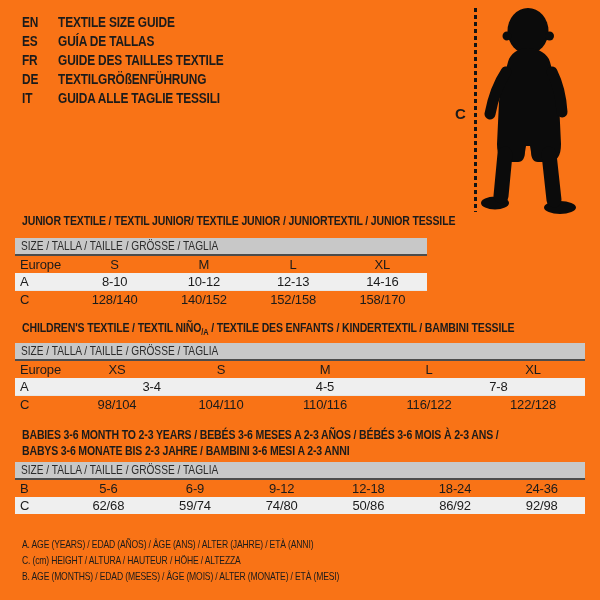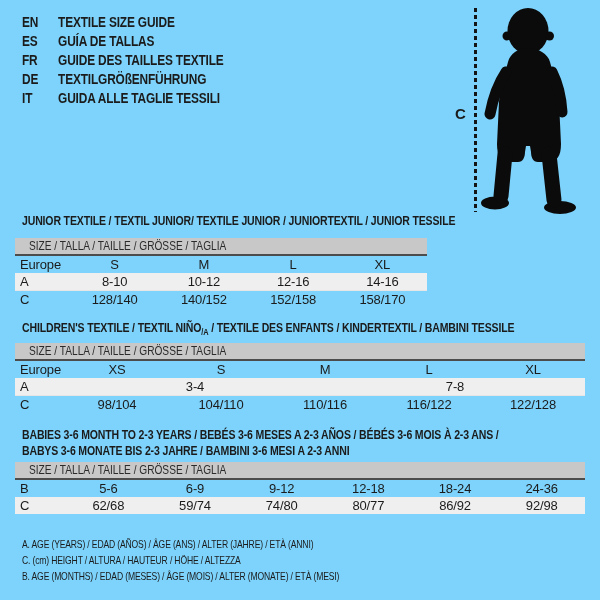--- a/index.html
+++ b/index.html
@@ -1,17 +1,17 @@
 <!DOCTYPE html>
 <html><head>
 <meta charset="utf-8">
 <style>
   html,body { margin:0; padding:0; background:#fff; }
   .page {
-    position:relative; width:600px; height:600px; background:#7dd3fc;
+    position:relative; width:600px; height:600px; background:#f97316;
     font-family:"Liberation Sans", sans-serif; color:#1b1b1b; overflow:hidden;
   }
   .cond { display:inline-block; transform:scaleX(0.78); transform-origin:0 50%; white-space:nowrap; }
 
   
   .langs { position:absolute; top:13px; left:22px; }
   .lang-row { display:flex; font-weight:700; font-size:14.5px; line-height:19px;
               letter-spacing:-0.2px; transform:scaleX(0.82); transform-origin:0 0; }
   .lang-code { width:44px; }
 
@@ -23,21 +23,21 @@
 
   
   .sec-title { position:absolute; left:22px; font-size:13.5px; font-weight:700;
                letter-spacing:-0.2px; line-height:16px; white-space:nowrap; }
   .sub { font-size:9.5px; vertical-align:-3px; }
 
   
   .size-bar { position:absolute; left:15px; height:16px; background:#c8c8c8;
               border-bottom:2px solid #4c4c4c; }
   .size-bar .bar-text { font-size:13px; line-height:16px; font-weight:400; color:#2b2b2b;
-              padding-left:14px; }
+              padding-left:6px; }
   .tbody { position:absolute; left:15px; }
   .trow { display:flex; height:17px; align-items:center; font-size:13px;
           letter-spacing:-0.15px; box-sizing:border-box; }
   .trow + .trow { border-top:1px solid #e6e6e6; }
   .trow.alt { background:#efefef; border-top:none; }
   .tlabel { padding-left:5px; box-sizing:border-box; }
   .t1 .tlabel { width:55px; }
   .t2 .tlabel, .t3 .tlabel { width:50px; }
   .tcell { flex:1; text-align:center; }
 
@@ -105,21 +105,21 @@
       <div class="tlabel">Europe</div>
       <div class="tcell">S</div>
       <div class="tcell">M</div>
       <div class="tcell">L</div>
       <div class="tcell">XL</div>
     </div>
     <div class="trow alt">
       <div class="tlabel">A</div>
       <div class="tcell">8-10</div>
       <div class="tcell">10-12</div>
-      <div class="tcell">12-16</div>
+      <div class="tcell">12-13</div>
       <div class="tcell">14-16</div>
     </div>
     <div class="trow">
       <div class="tlabel">C</div>
       <div class="tcell">128/140</div>
       <div class="tcell">140/152</div>
       <div class="tcell">152/158</div>
       <div class="tcell">158/170</div>
     </div>
   </div>
@@ -135,20 +135,21 @@
       <div class="tlabel">Europe</div>
       <div class="tcell">XS</div>
       <div class="tcell">S</div>
       <div class="tcell">M</div>
       <div class="tcell">L</div>
       <div class="tcell">XL</div>
     </div>
     <div class="trow alt">
       <div class="tlabel">A</div>
       <div class="tcell">3-4</div>
+      <div class="tcell">4-5</div>
       <div class="tcell">7-8</div>
     </div>
     <div class="trow">
       <div class="tlabel">C</div>
       <div class="tcell">98/104</div>
       <div class="tcell">104/110</div>
       <div class="tcell">110/116</div>
       <div class="tcell">116/122</div>
       <div class="tcell">122/128</div>
     </div>
@@ -169,21 +170,21 @@
       <div class="tcell">9-12</div>
       <div class="tcell">12-18</div>
       <div class="tcell">18-24</div>
       <div class="tcell">24-36</div>
     </div>
     <div class="trow alt">
       <div class="tlabel">C</div>
       <div class="tcell">62/68</div>
       <div class="tcell">59/74</div>
       <div class="tcell">74/80</div>
-      <div class="tcell">80/77</div>
+      <div class="tcell">50/86</div>
       <div class="tcell">86/92</div>
       <div class="tcell">92/98</div>
     </div>
   </div>
 
   <div class="legend">
     <div><span class="cond">A. AGE (YEARS) / EDAD (AÑOS) / ÂGE (ANS) / ALTER (JAHRE) / ETÀ (ANNI)</span></div>
     <div><span class="cond">C. (cm) HEIGHT / ALTURA / HAUTEUR / HÖHE / ALTEZZA</span></div>
     <div><span class="cond">B. AGE (MONTHS) / EDAD (MESES) / ÂGE (MOIS) / ALTER (MONATE) / ETÀ (MESI)</span></div>
   </div>

